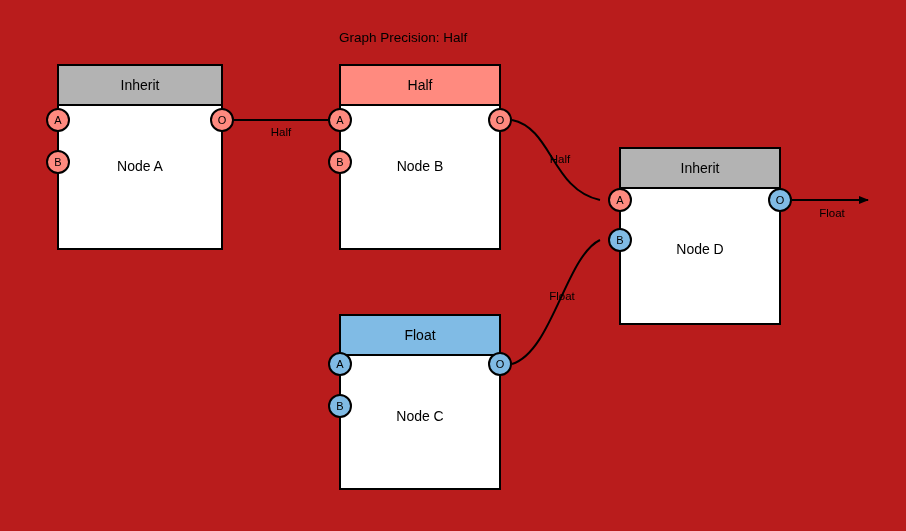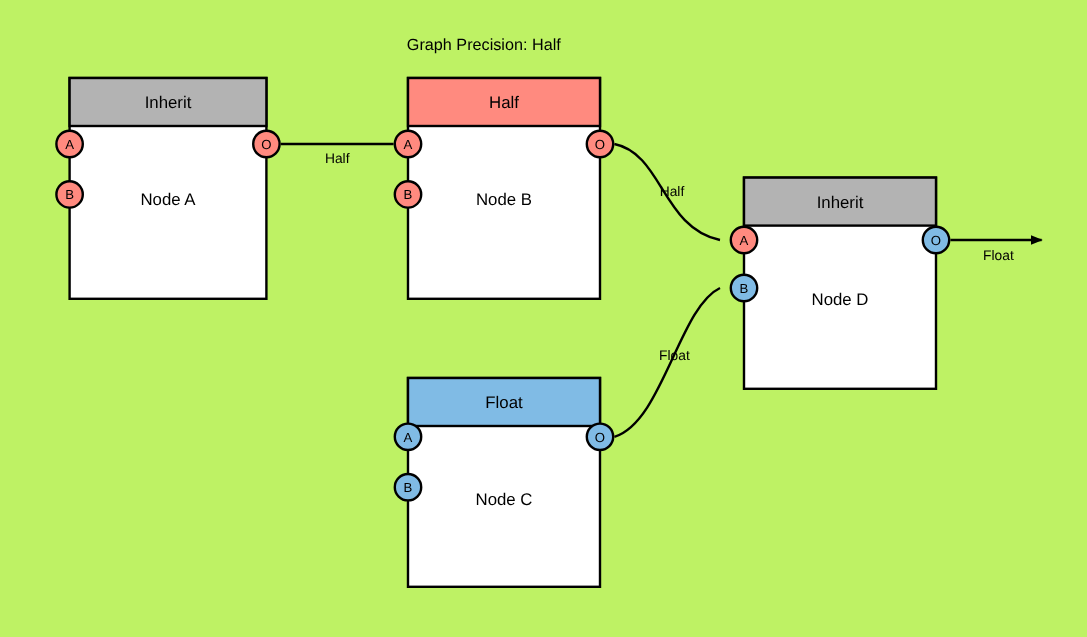--- a/index.html
+++ b/index.html
@@ -7,21 +7,21 @@
     padding: 0;
     background: #ffffff;
   }
   body {
     font-family: "Liberation Sans", sans-serif;
   }
   #canvas {
     position: relative;
     width: 906px;
     height: 531px;
-    background: #bef264;
+    background: #b91c1c;
     overflow: hidden;
   }
   #graph-svg {
     position: absolute;
     top: 0;
     left: 0;
     width: 906px;
     height: 531px;
   }
   .title-text {

